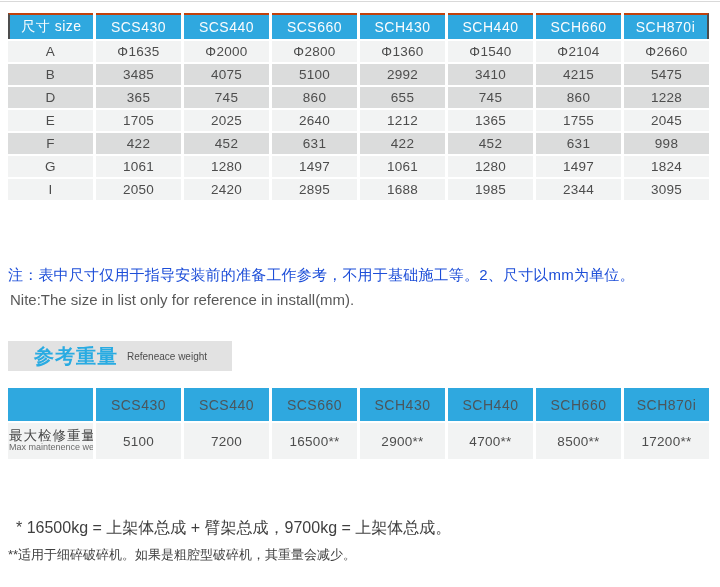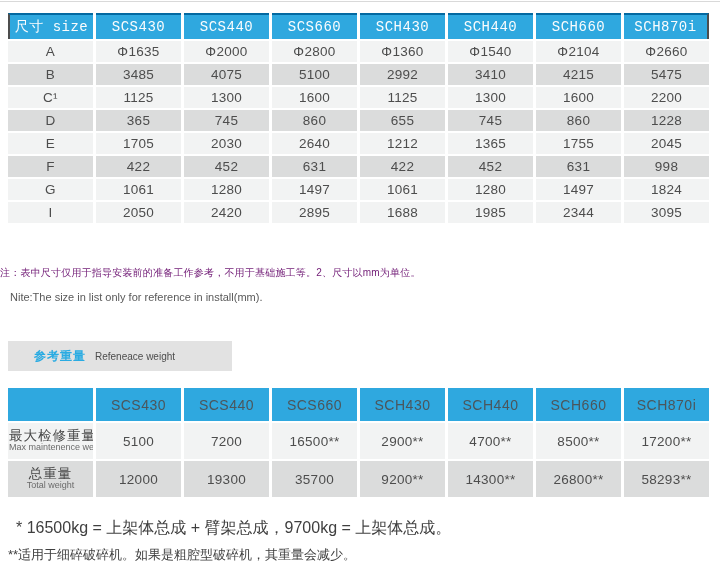--- a/index.html
+++ b/index.html
@@ -9,38 +9,38 @@
   }
   .top-rule { position:absolute; left:0; top:1px; width:720px; height:1px; background:#d9d9d9; }
 
   table { border-collapse:separate; border-spacing:3px 2px; table-layout:fixed; width:707px; }
   td, th { text-align:center; overflow:hidden; white-space:nowrap; }
 
   
   .size-table-wrap { position:absolute; left:5px; top:11px; }
   #size-table th {
     background:#2FA8DF; color:#fafcfd; font-weight:normal; font-size:14px;
-    height:22px; border-top:2px solid #0369a1; letter-spacing:.5px;font-family:Liberation Mono, monospace;
+    height:22px; border-top:2px solid #c2410c; letter-spacing:.5px;
   }
   #size-table th:first-child { border-left:2px solid #4d4d4d; }
   #size-table th:last-child  { border-right:2px solid #4d4d4d; }
   #size-table td { font-size:13.5px; color:#4d4d4d; height:19px; letter-spacing:.3px; }
   tr.odd  td { background:#f2f3f3; }
   tr.even td { background:#dbdcdc; }
 
   
-  .note-cn { position:absolute; left:0;  top:266px; font-size:10px; color:#701a75; letter-spacing:.2px; }
-  .note-en { position:absolute; left:10px; top:291px; font-size:11px;   color:#595959; }
+  .note-cn { position:absolute; left:8px;  top:266px; font-size:15px; color:#1d4ed8; letter-spacing:.2px; }
+  .note-en { position:absolute; left:10px; top:291px; font-size:15px;   color:#595959; }
 
   
   .section-box {
     position:absolute; left:8px; top:341px; width:224px; height:30px;
     background:#e2e2e2; display:flex; align-items:center;
   }
-  .section-cn { margin-left:26px; font-size:12px; font-weight:bold; color:#29ABE2; letter-spacing:1px; }
+  .section-cn { margin-left:26px; font-size:20px; font-weight:bold; color:#29ABE2; letter-spacing:1px; }
   .section-en { margin-left:9px; font-size:10px; color:#4d4d4d; }
 
   
   .weight-table-wrap { position:absolute; left:5px; top:386px; }
   #weight-table th {
     background:#2FA8DF; color:#4b565c; font-weight:normal; font-size:14px;
     height:31px; letter-spacing:.5px;
   }
   #weight-table td { height:34px; font-size:13.5px; color:#4d4d4d; letter-spacing:.3px; }
   #weight-table td.lbl { line-height:1.1; }
@@ -85,44 +85,34 @@
           <tr class="even">
             <td>B</td>
             <td>3485</td>
             <td>4075</td>
             <td>5100</td>
             <td>2992</td>
             <td>3410</td>
             <td>4215</td>
             <td>5475</td>
           </tr>
-          <tr class="odd">
-            <td>C¹</td>
-            <td>1125</td>
-            <td>1300</td>
-            <td>1600</td>
-            <td>1125</td>
-            <td>1300</td>
-            <td>1600</td>
-            <td>2200</td>
-          </tr>
           <tr class="even">
             <td>D</td>
             <td>365</td>
             <td>745</td>
             <td>860</td>
             <td>655</td>
             <td>745</td>
             <td>860</td>
             <td>1228</td>
           </tr>
           <tr class="odd">
             <td>E</td>
             <td>1705</td>
-            <td>2030</td>
+            <td>2025</td>
             <td>2640</td>
             <td>1212</td>
             <td>1365</td>
             <td>1755</td>
             <td>2045</td>
           </tr>
           <tr class="even">
             <td>F</td>
             <td>422</td>
             <td>452</td>
@@ -185,32 +175,19 @@
               <div class="en">Max maintenence weight</div>
             </td>
             <td>5100</td>
             <td>7200</td>
             <td>16500**</td>
             <td>2900**</td>
             <td>4700**</td>
             <td>8500**</td>
             <td>17200**</td>
           </tr>
-          <tr class="even">
-            <td class="lbl">
-              <div class="cn">总重量</div>
-              <div class="en">Total weight</div>
-            </td>
-            <td>12000</td>
-            <td>19300</td>
-            <td>35700</td>
-            <td>9200**</td>
-            <td>14300**</td>
-            <td>26800**</td>
-            <td>58293**</td>
-          </tr>
         </tbody>
       </table>
   </div>
 
   <div class="footnote1">* 16500kg = 上架体总成 + 臂架总成，9700kg = 上架体总成。</div>
   <div class="footnote2">**适用于细碎破碎机。如果是粗腔型破碎机，其重量会减少。</div>
 </div>
 
 </body></html>

